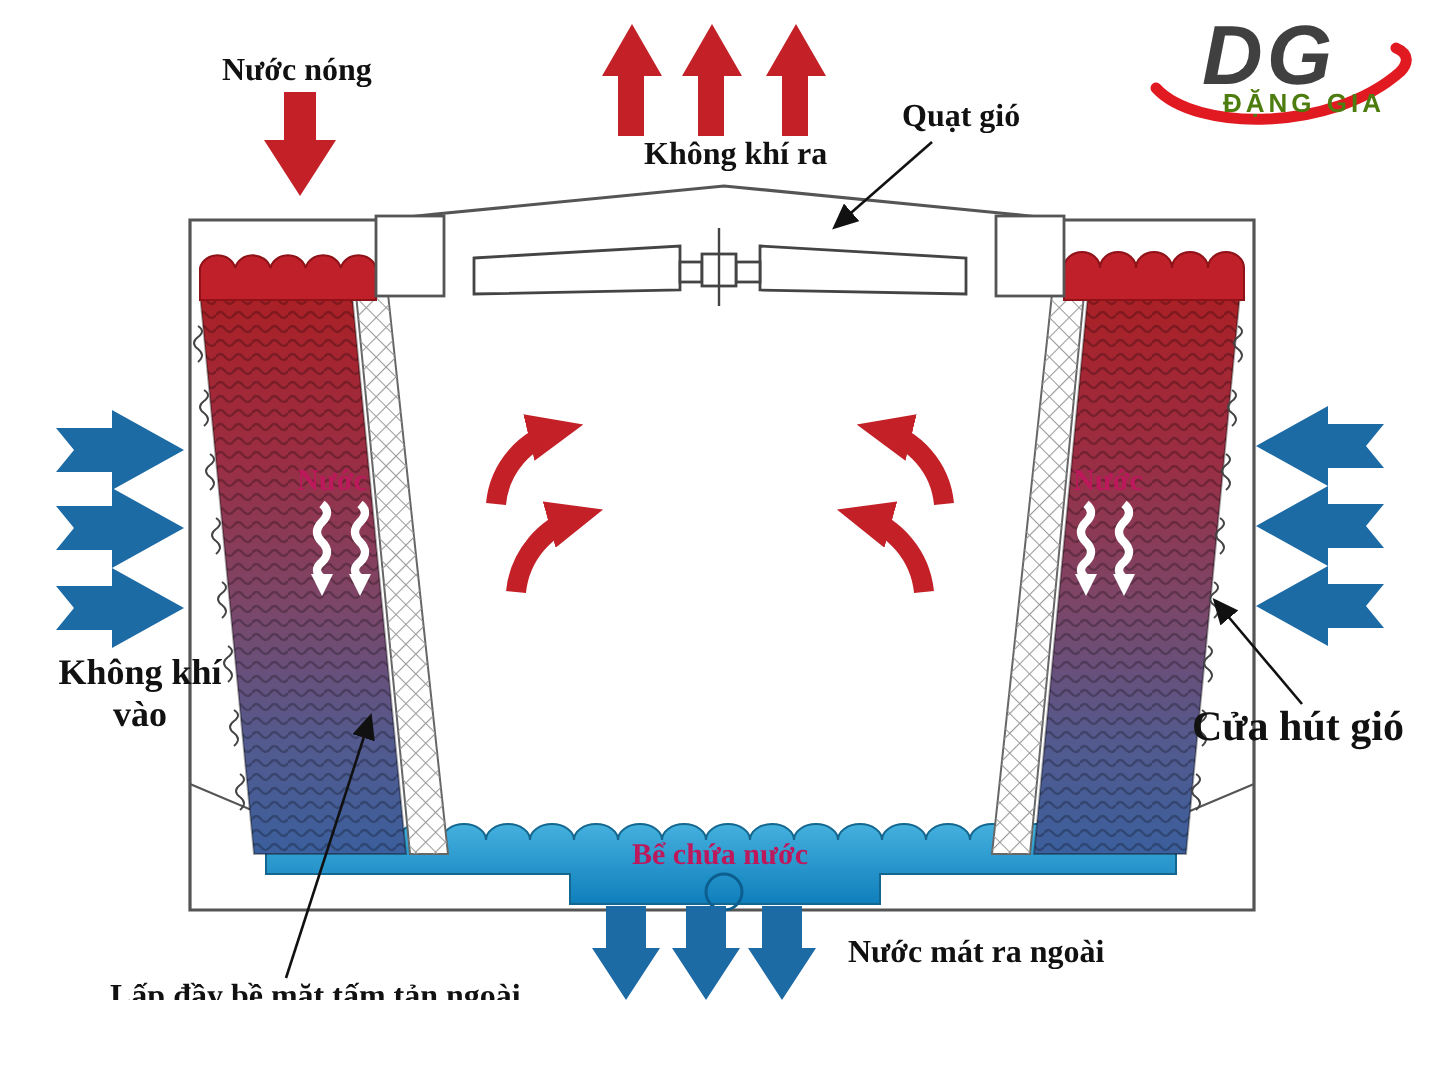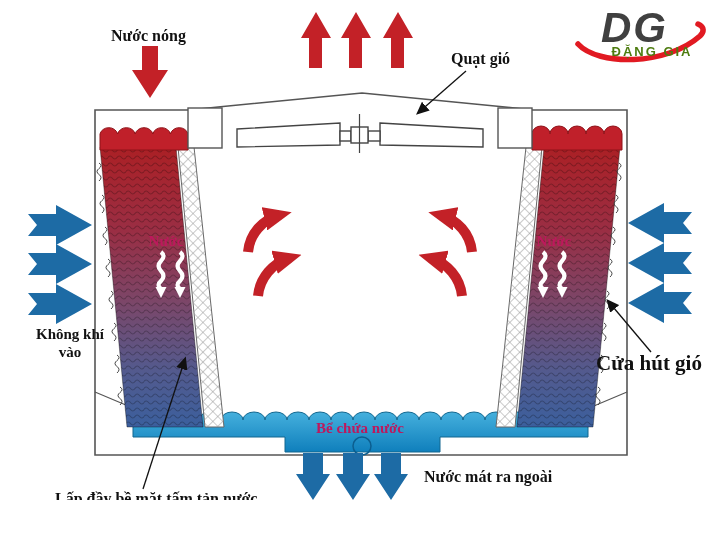--- a/index.html
+++ b/index.html
@@ -172,34 +172,35 @@
     </g>
 
     <g>
       <path d="M578,44 C598,66 666,66 700,36 C704,32 705,27 698,24" fill="none" stroke="#e11a22" stroke-width="5.5" stroke-linecap="round"></path>
       <polygon points="594,30 611,23 608,19 623,21 615,33 612,28 597,34" fill="#ffffff"></polygon>
     </g>
   </svg>
 
   <div class="label" style="left:111px;top:27px;">Nước nóng</div>
 
+  <div class="label" style="left:322px;top:69px;">Không khí ra</div>
 
   <div class="label" style="left:451px;top:50px;">Quạt gió</div>
 
   <div class="label white center" style="left:146px;top:233px;width:40px;font-size:15px;">Nước</div>
 
   <div class="label white center" style="left:534px;top:233px;width:40px;font-size:15px;">Nước</div>
 
-  <div class="label center" style="left:26px;top:326px;width:88px;font-size:15px;">Không khí
+  <div class="label center" style="left:26px;top:326px;width:88px;font-size:18px;">Không khí
 vào</div>
 
   <div class="label" style="left:596px;top:351px;font-size:21px;">Cửa hút gió</div>
 
   <div class="label white center" style="left:290px;top:420px;width:140px;font-size:15px;">Bể chứa nước</div>
 
   <div class="label" style="left:424px;top:468px;">Nước mát ra ngoài</div>
 
-  <div class="label" style="left:55px;top:490px;">Lấp đầy bề mặt tấm tản nước</div>
+  <div class="label" style="left:55px;top:490px;">Lấp đầy bề mặt tấm tản ngoài</div>
 
   <div class="logo-monogram">DG</div>
   <div class="logo-brand">ĐẶNG GIA</div>
 
 </div>
 
 </body></html>

